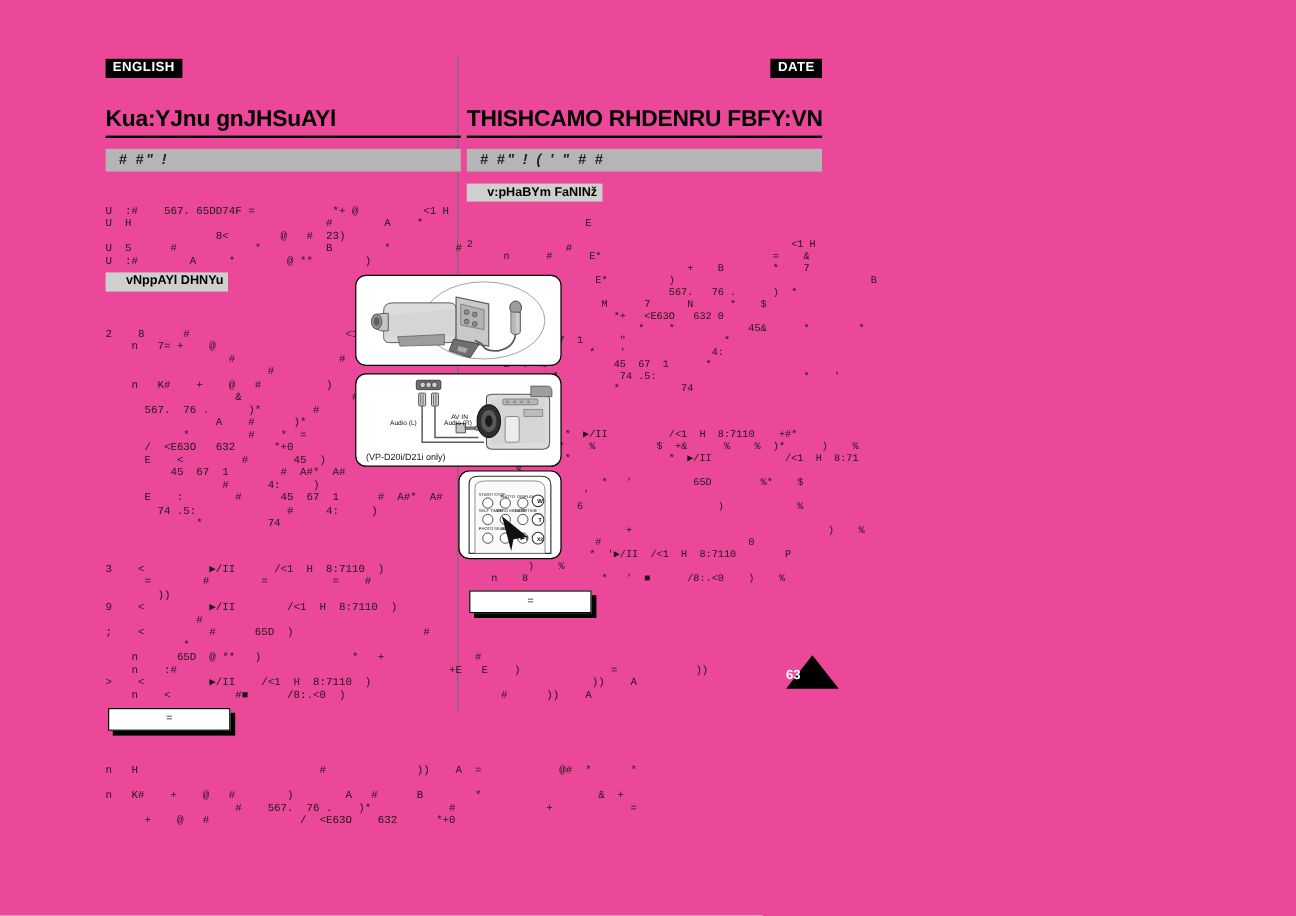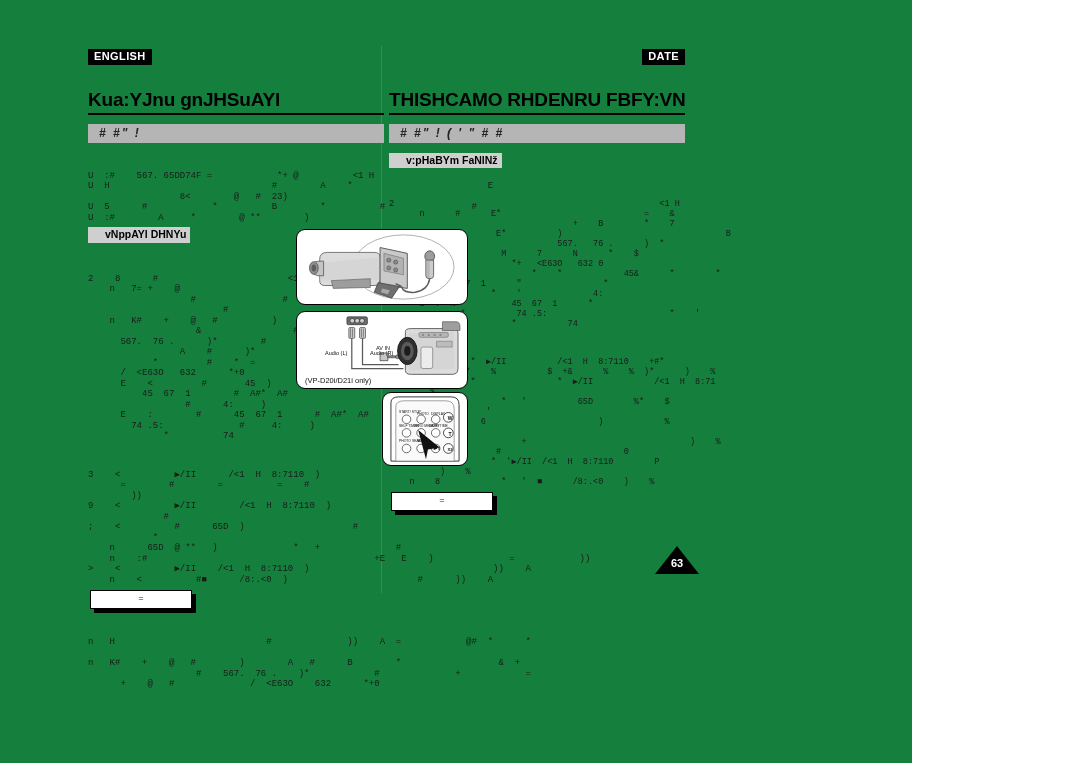--- a/index.html
+++ b/index.html
@@ -6,22 +6,22 @@
   html, body { margin:0; padding:0; }
   body {
     width:1080px; height:763px;
     background:#ffffff;
     font-family:"Liberation Sans", sans-serif;
     color:#000;
     overflow:hidden;
   }
   #page {
     position:relative;
-    width:912px; height:763px;
-    background:#15803d;
+    width:1080px; height:763px;
+    background:#ec4899;
   }
   
   .col-divider {
     position:absolute;
     left:381px; top:46px;
     width:1px; height:547px;
     background:#6e6e6e;
   }
   
   .col {
@@ -190,21 +190,21 @@
   }
   #page-number .tri {
     position:absolute; left:0; top:0;
     width:0; height:0;
     border-left:22px solid transparent;
     border-right:22px solid transparent;
     border-bottom:28px solid #000;
   }
   #page-number .num {
     position:absolute; left:0; top:11px; width:44px;
-    text-align:center;
+    text-align:left;
     color:#fff; font-size:11px; font-weight:bold;
     font-family:"Liberation Sans", sans-serif;
   }
 </style>
 </head>
 <body>
 
 <div id="page">
 
   <div class="col-divider"></div>

